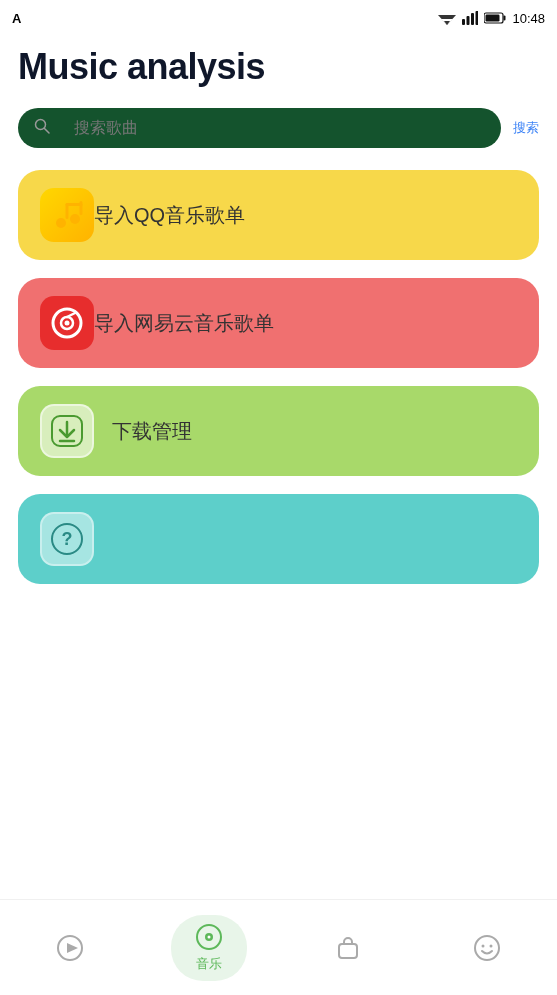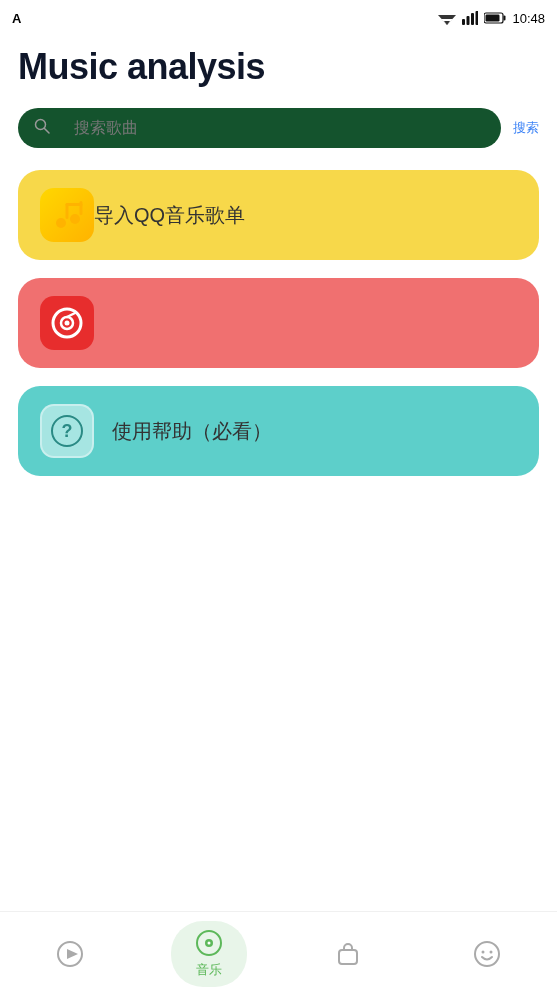--- a/index.html
+++ b/index.html
@@ -126,21 +126,21 @@
 
     .card-help { background: #5dcfca; }
     .card-help .card-icon-wrap { background: #a0e8e4; border: 2px solid rgba(255,255,255,0.4); }
 
     
     .bottom-nav {
       position: absolute;
       bottom: 0;
       left: 0;
       right: 0;
-      height: 84px;
+      height: 96px;
       background: #fff;
       border-top: 1px solid #f0f0f0;
       display: flex;
       align-items: center;
       justify-content: space-around;
     }
     .nav-item {
       display: flex;
       flex-direction: column;
       align-items: center;
@@ -246,31 +246,42 @@
   <div class="card card-netease">
     <div class="netease-icon">
 
       <svg width="36" height="36" viewBox="0 0 36 36">
         <circle cx="18" cy="18" r="14" stroke="white" stroke-width="3" fill="none"></circle>
         <circle cx="18" cy="18" r="6" stroke="white" stroke-width="2.5" fill="none"></circle>
         <circle cx="18" cy="18" r="2.5" fill="white"></circle>
         <line x1="18" y1="12" x2="26" y2="8" stroke="white" stroke-width="2.5" stroke-linecap="round"></line>
       </svg>
     </div>
-  </div>
-
+    <span class="card-label">导入网易云音乐歌单</span>
+  </div>
+
+  <div class="card card-download">
+    <div class="card-icon-wrap" style="background: rgba(255,255,255,0.55);">
+      <svg width="34" height="34" viewBox="0 0 34 34">
+        <rect x="2" y="2" width="30" height="30" rx="8" fill="none" stroke="#4a9a30" stroke-width="2"></rect>
+        <line x1="17" y1="8" x2="17" y2="22" stroke="#4a9a30" stroke-width="2.5" stroke-linecap="round"></line>
+        <polyline points="10,16 17,23 24,16" fill="none" stroke="#4a9a30" stroke-width="2.5" stroke-linecap="round" stroke-linejoin="round"></polyline>
+        <line x1="10" y1="27" x2="24" y2="27" stroke="#4a9a30" stroke-width="2.5" stroke-linecap="round"></line>
+      </svg>
+    </div>
+    <span class="card-label">下载管理</span>
+  </div>
 
   <div class="card card-help">
     <div class="card-icon-wrap" style="background: rgba(255,255,255,0.45);">
       <svg width="34" height="34" viewBox="0 0 34 34">
         <rect x="2" y="2" width="30" height="30" rx="15" fill="none" stroke="#2a8a85" stroke-width="2"></rect>
         <text x="17" y="23" text-anchor="middle" fill="#2a8a85" font-size="18" font-weight="700" font-family="sans-serif">?</text>
       </svg>
     </div>
-    <span class="card-label">使用帮助（必看）</span>
   </div>
 </div>
 
 <div class="bottom-nav">
 
   <div class="nav-item">
     <svg width="28" height="28" viewBox="0 0 28 28">
       <circle cx="14" cy="14" r="12" stroke="#aaa" stroke-width="2" fill="none"></circle>
       <polygon points="11,9 22,14 11,19" fill="#aaa"></polygon>
     </svg>

